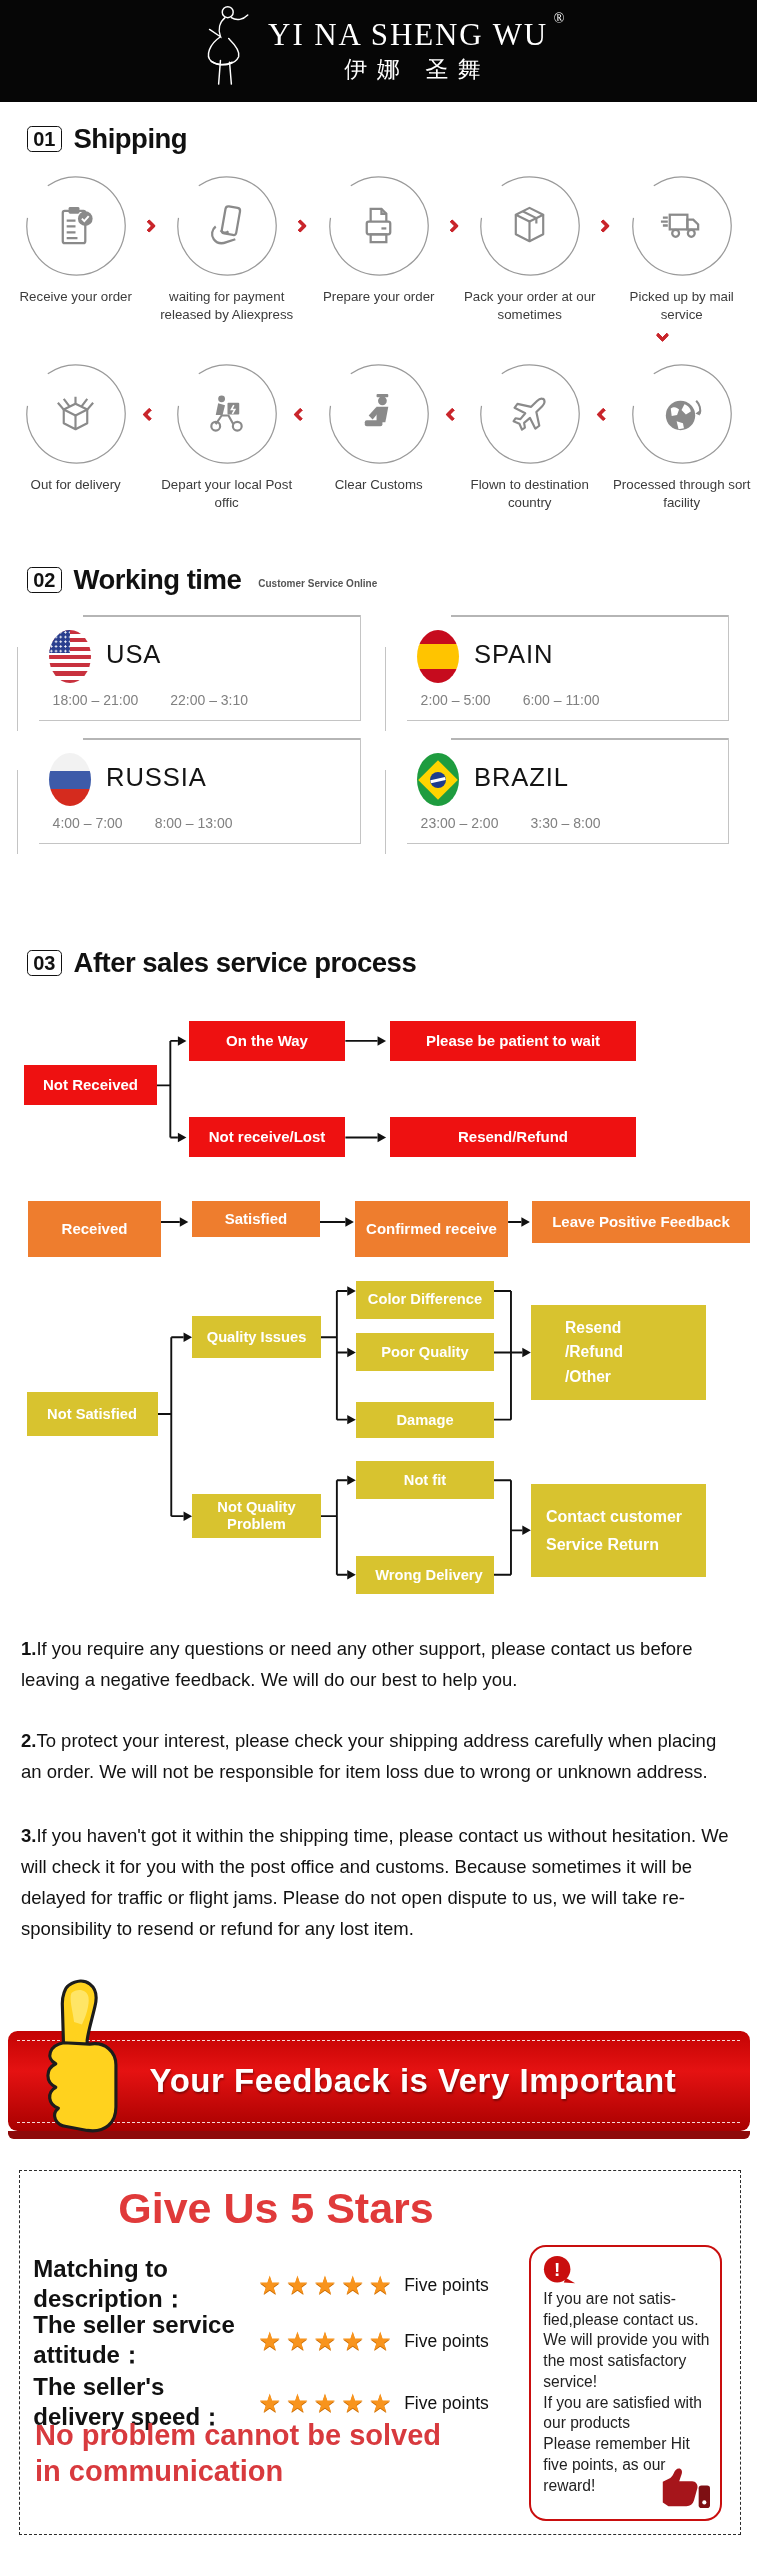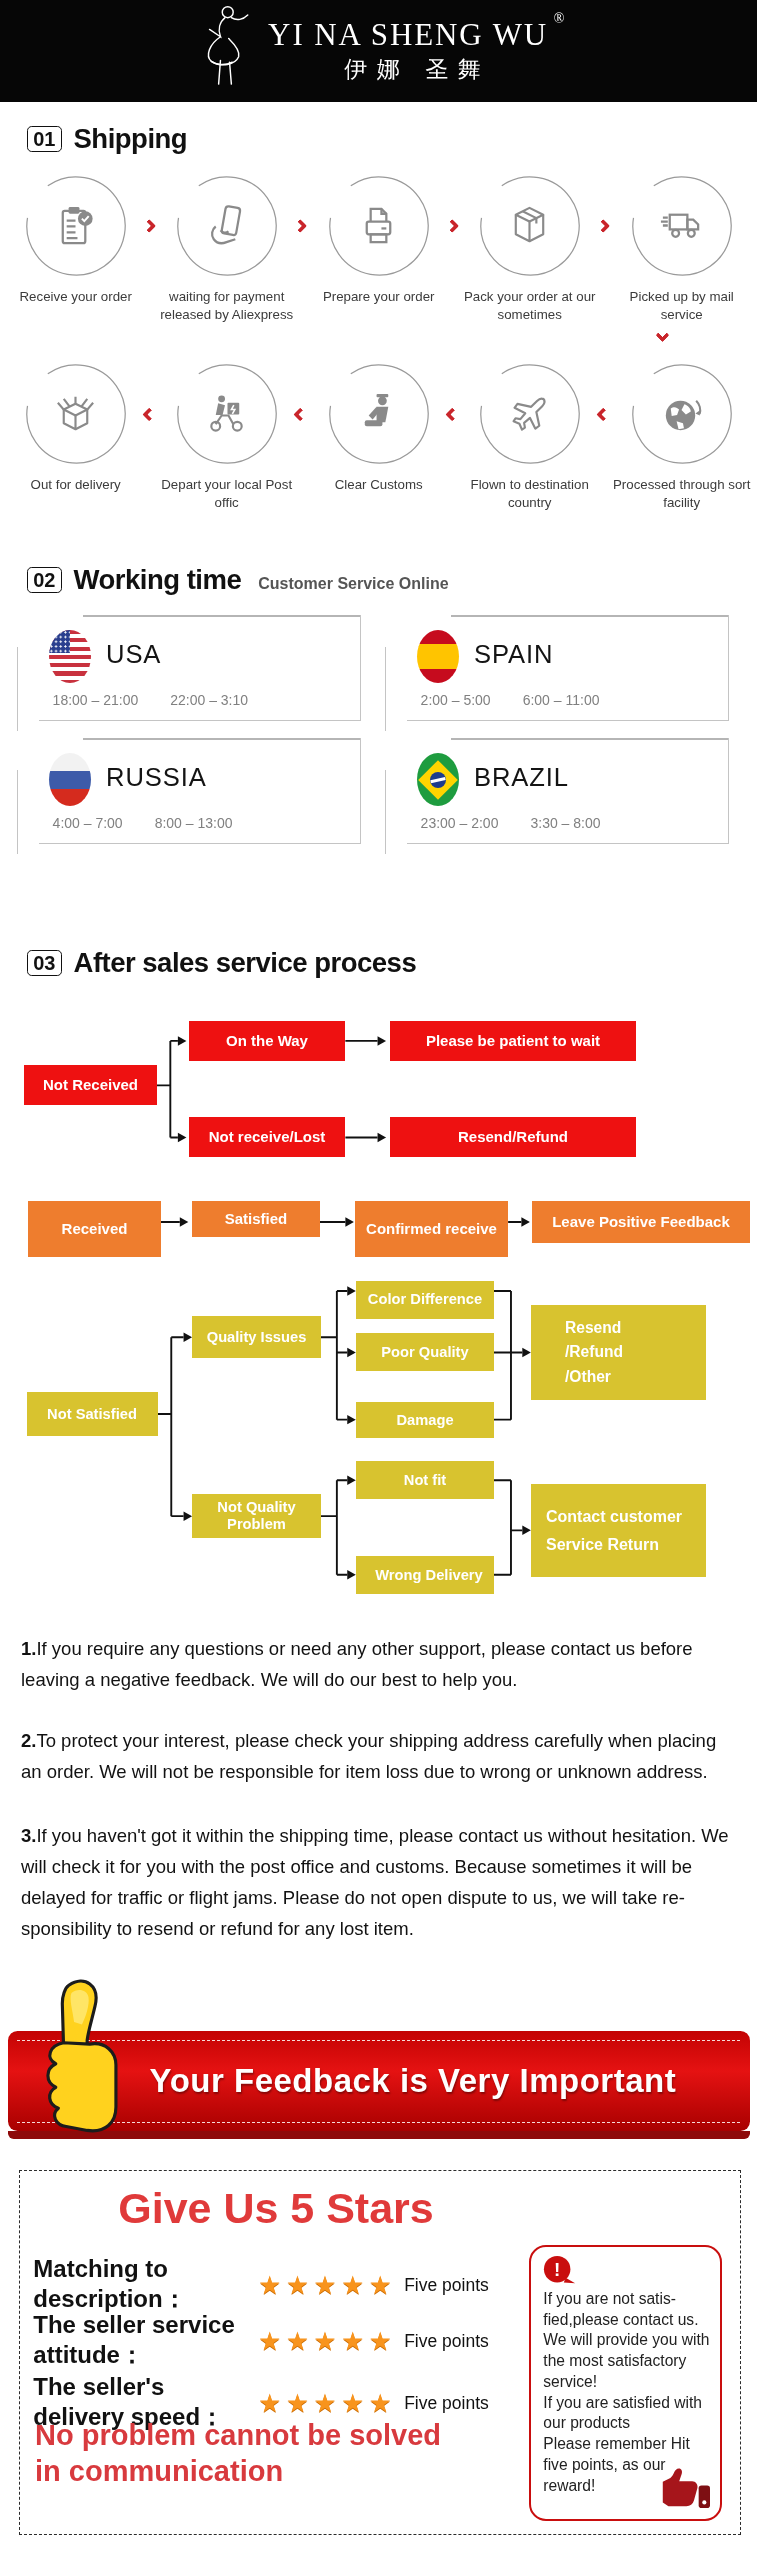--- a/index.html
+++ b/index.html
@@ -11,21 +11,21 @@
          display:flex; align-items:center; justify-content:center; gap:9.5px; }
   .hdr-text { color:#fff; text-align:center; }
   .brand { font-family:"Liberation Serif", serif; font-size:31px; letter-spacing:1.9px; }
   .brand .reg { font-size:14px; vertical-align:top; position:relative; top:-5.7px; margin-left:5.7px; }
   .brand-cn { font-size:23px; letter-spacing:9.5px; margin-top:1.9px; }
 
   
   .sec-title { position:absolute; display:flex; align-items:center; gap:11.4px; }
   .num-box { border:1.9px solid #111; border-radius:4.7px; font-size:20px; font-weight:bold; padding:0.9px 5.7px; color:#111; }
   .sec-label { font-size:27.5px; font-weight:bold; color:#111; letter-spacing:-0.5px; }
-  .sec-sub { font-size:16px; font-weight:bold; color:#555; margin-left:5.7px; margin-top:7.6px; }
+  .sec-sub { font-size:10px; font-weight:bold; color:#555; margin-left:5.7px; margin-top:7.6px; }
 
   
   .ship-row { position:absolute; left:0; width:757px; height:156px; }
   .step { position:absolute; top:0; width:151px; text-align:center; }
   .arc { position:absolute; left:24px; top:0; }
   .s-icon { position:absolute; left:52px; top:28px; }
   .step-label { position:absolute; top:114px; left:4.7px; width:142px; font-size:13.3px; color:#3c3c3c; line-height:1.35; }
   .chev { position:absolute; width:10.4px; height:10.4px; border-top:4.7px solid #C9252B; border-right:4.7px solid #C9252B; border-radius:1.9px; }
   .chev-r { transform:rotate(45deg); }
   .chev-l { transform:rotate(-135deg); }

